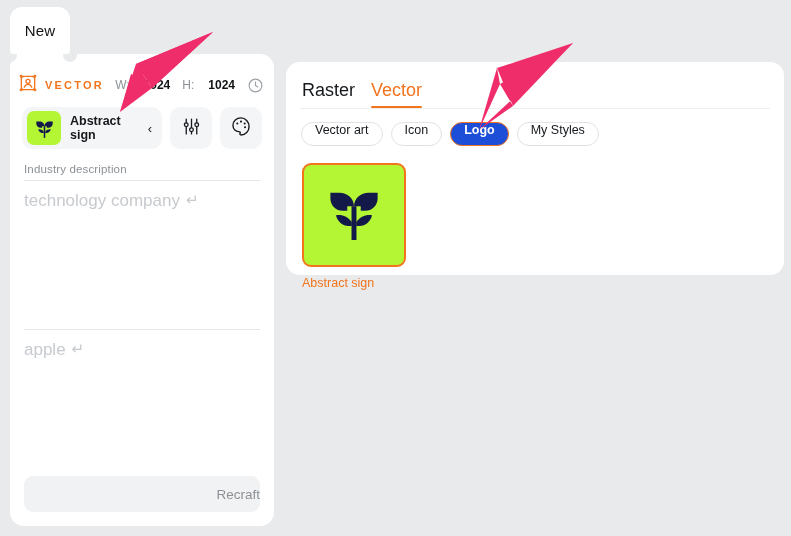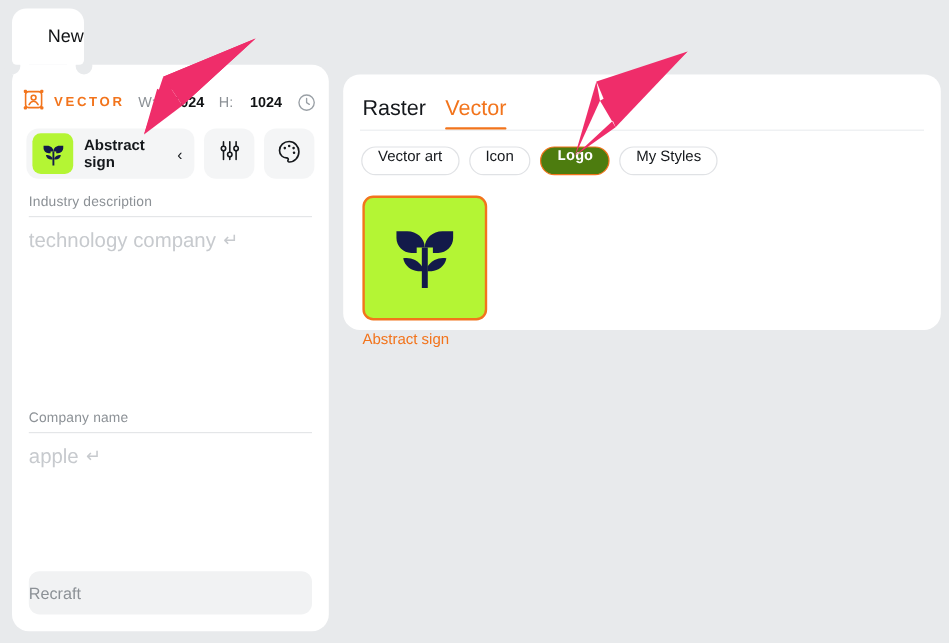--- a/index.html
+++ b/index.html
@@ -10,21 +10,21 @@
     overflow: hidden;
   }
   .stage { position: relative; width: 791px; height: 536px; }
 
   
   .new-tab {
     position: absolute; left: 10px; top: 7px;
     width: 60px; height: 47px;
     background: #ffffff;
     border-radius: 12px 12px 4px 4px;
-    display: flex; align-items: center; justify-content: flex-end;
+    display: flex; align-items: center; justify-content: center;
     z-index: 6;
   }
   .new-tab-label { font-size: 15px; color: #111315; letter-spacing: .1px; }
   
   .tab-notch-l, .tab-notch-r {
     position: absolute; top: 48px; width: 14px; height: 14px;
     background: #ffffff; z-index: 5;
   }
   .tab-notch-l { left: 10px; }
   .tab-notch-r { left: 56px; }
@@ -96,21 +96,21 @@
     font-size: 17px; color: #c7cace; padding-top: 10px;
     display: flex; align-items: flex-start; gap: 6px;
   }
   .ret { font-size: 15px; color: #c7cace; }
   .spacer-tall { height: 118px; }
   .spacer-short { height: 92px; }
 
   .recraft-wrap { position: absolute; left: 14px; right: 14px; bottom: 14px; }
   .recraft-btn {
     height: 36px; background: #f1f2f3; border-radius: 9px;
-    display: flex; align-items: center; justify-content: flex-start;
+    display: flex; align-items: center; justify-content: flex-end;
     font-size: 13.5px; color: #8c9196;
   }
 
   
   .right-panel {
     position: absolute; left: 286px; top: 62px;
     width: 498px; height: 213px;
     background: #ffffff; border-radius: 14px;
     z-index: 4;
   }
@@ -127,22 +127,22 @@
   .tabs-rule { height: 1px; background: #eceef0; margin: 0 14px; }
 
   .pills { display: flex; gap: 8px; padding: 13px 0 0 15px; }
   .pill {
     height: 24px; border-radius: 13px; padding: 0 13px;
     display: flex; align-items: flex-start;
     font-size: 12.5px; color: #15181c;
     border: 1px solid #e0e2e5; background: #fff;
   }
   .pill.active {
-    background: #4d7c0f; border-color: #f2741c;
-    color: #ffffff; font-weight: bold; font-family: Liberation Mono, monospace;
+    background: #1d4ed8; border-color: #f2741c;
+    color: #ffffff; font-weight: bold;
   }
 
   .cards { padding: 17px 0 0 16px; display: flex; gap: 14px; }
   .card { width: 104px; }
   .card-img {
     width: 104px; height: 104px; border-radius: 9px;
     background: #b4f534; border: 2px solid #f2741c;
     display: flex; align-items: center; justify-content: center;
   }
   .card-label {
@@ -248,21 +248,20 @@
       <div class="field-label">Industry description</div>
       <div class="field-rule"></div>
       <div class="field-value">
         <span>technology company</span>
         <span class="ret">↵</span>
       </div>
       <div class="spacer-tall"></div>
     </div>
 
     <div class="field">
-      <div class="field-label">Company name</div>
       <div class="field-rule"></div>
       <div class="field-value">
         <span>apple</span>
         <span class="ret">↵</span>
       </div>
       <div class="spacer-short"></div>
     </div>
 
     <div class="recraft-wrap">
       <div class="recraft-btn">

